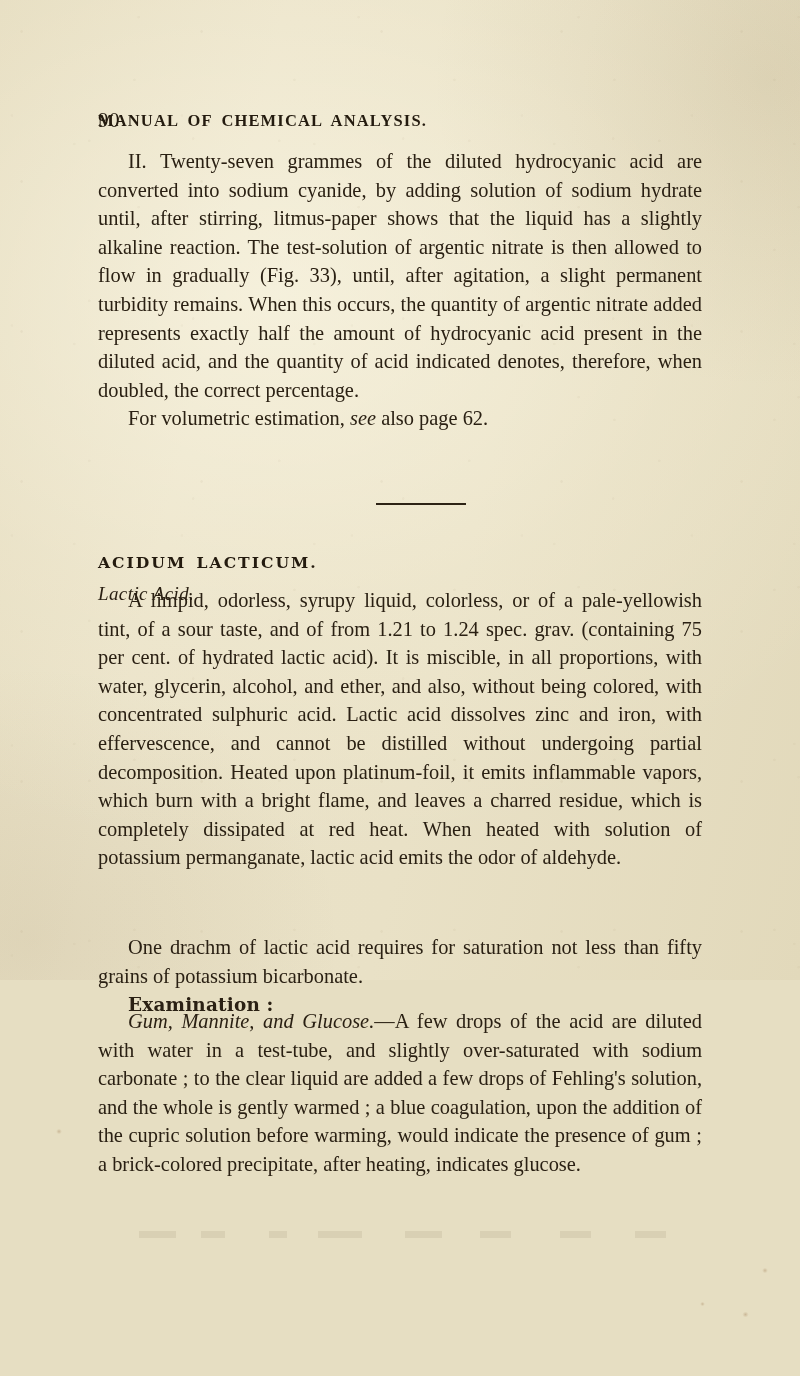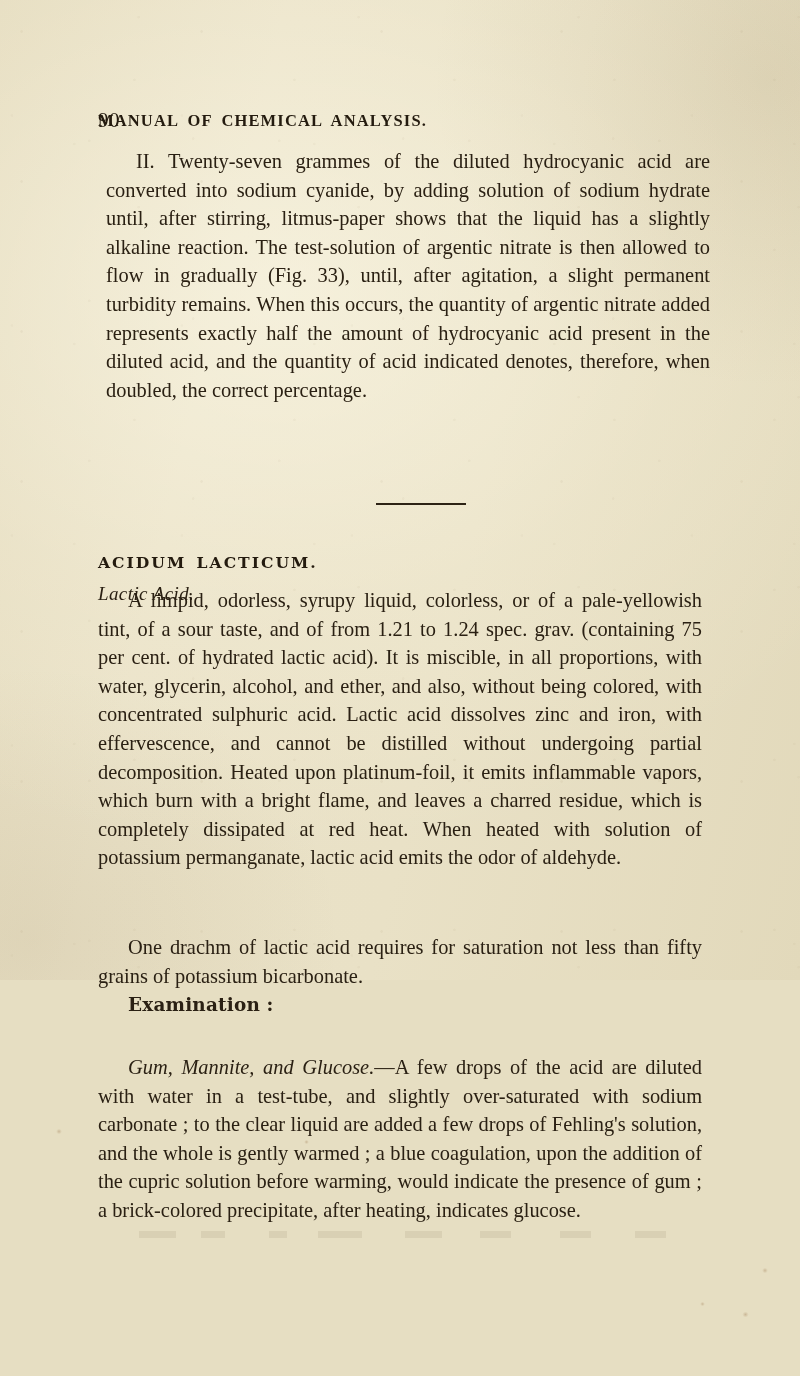--- a/index.html
+++ b/index.html
@@ -153,25 +153,25 @@
 
   .bold-run {
     font-family: "DejaVu Serif", "Liberation Serif", serif;
     font-weight: 700;
     font-size: 18.4px;
     letter-spacing: .2px;
   }
   i, .ital { font-style: italic; }
 
   
-  #para-1 { top: 147px; margin-left: 8px; }
+  #para-1 { top: 147px; }
   #para-2 { top: 404px; }
   #para-3 { top: 586px; }
   #para-4 { top: 933px; }
-  #para-5 { top: 1053px; }
+  #para-5 { top: 1007px; }
   #exam-head { top: 990px; }
 </style>
 </head>
 <body>
 
 <div class="page">
 
   <div class="grain"></div>
   <div class="showthrough"></div>
   <div class="foxing" style="left:742px;top:1312px;width:7px;height:5px;"></div>
@@ -182,20 +182,23 @@
 
   <div class="running-head">
     <span class="folio">90</span>
     <span class="head-title">MANUAL OF CHEMICAL ANALYSIS.</span>
   </div>
 
   <div class="body-text" id="para-1">
     <p>II. Twenty-seven grammes of the diluted hydrocyanic acid are converted into sodium cyanide, by adding solution of sodium hydrate until, after stirring, litmus-paper shows that the liquid has a slightly alkaline reaction. The test-solution of argentic nitrate is then allowed to flow in gradually (Fig. 33), until, after agitation, a slight permanent turbidity remains. When this occurs, the quantity of argentic nitrate added represents exactly half the amount of hydrocyanic acid present in the diluted acid, and the quantity of acid indicated denotes, therefore, when doubled, the correct percentage.</p>
   </div>
 
+  <div class="body-text" id="para-2">
+    <p><span>For volumetric estimation, </span><i>see</i><span> also page 62.</span></p>
+  </div>
 
   <div class="rule"></div>
 
   <div class="sect-head">ACIDUM LACTICUM.</div>
   <div class="sect-sub">Lactic Acid.</div>
 
   <div class="body-text" id="para-3">
     <p>A limpid, odorless, syrupy liquid, colorless, or of a pale-yellowish tint, of a sour taste, and of from 1.21 to 1.24 spec. grav. (containing 75 per cent. of hydrated lactic acid). It is miscible, in all proportions, with water, glycerin, alcohol, and ether, and also, without being colored, with concentrated sulphuric acid. Lactic acid dissolves zinc and iron, with effervescence, and cannot be distilled without undergoing partial decomposition. Heated upon platinum-foil, it emits inflammable vapors, which burn with a bright flame, and leaves a charred residue, which is completely dissipated at red heat. When heated with solution of potassium permanganate, lactic acid emits the odor of aldehyde.</p>
   </div>
 

